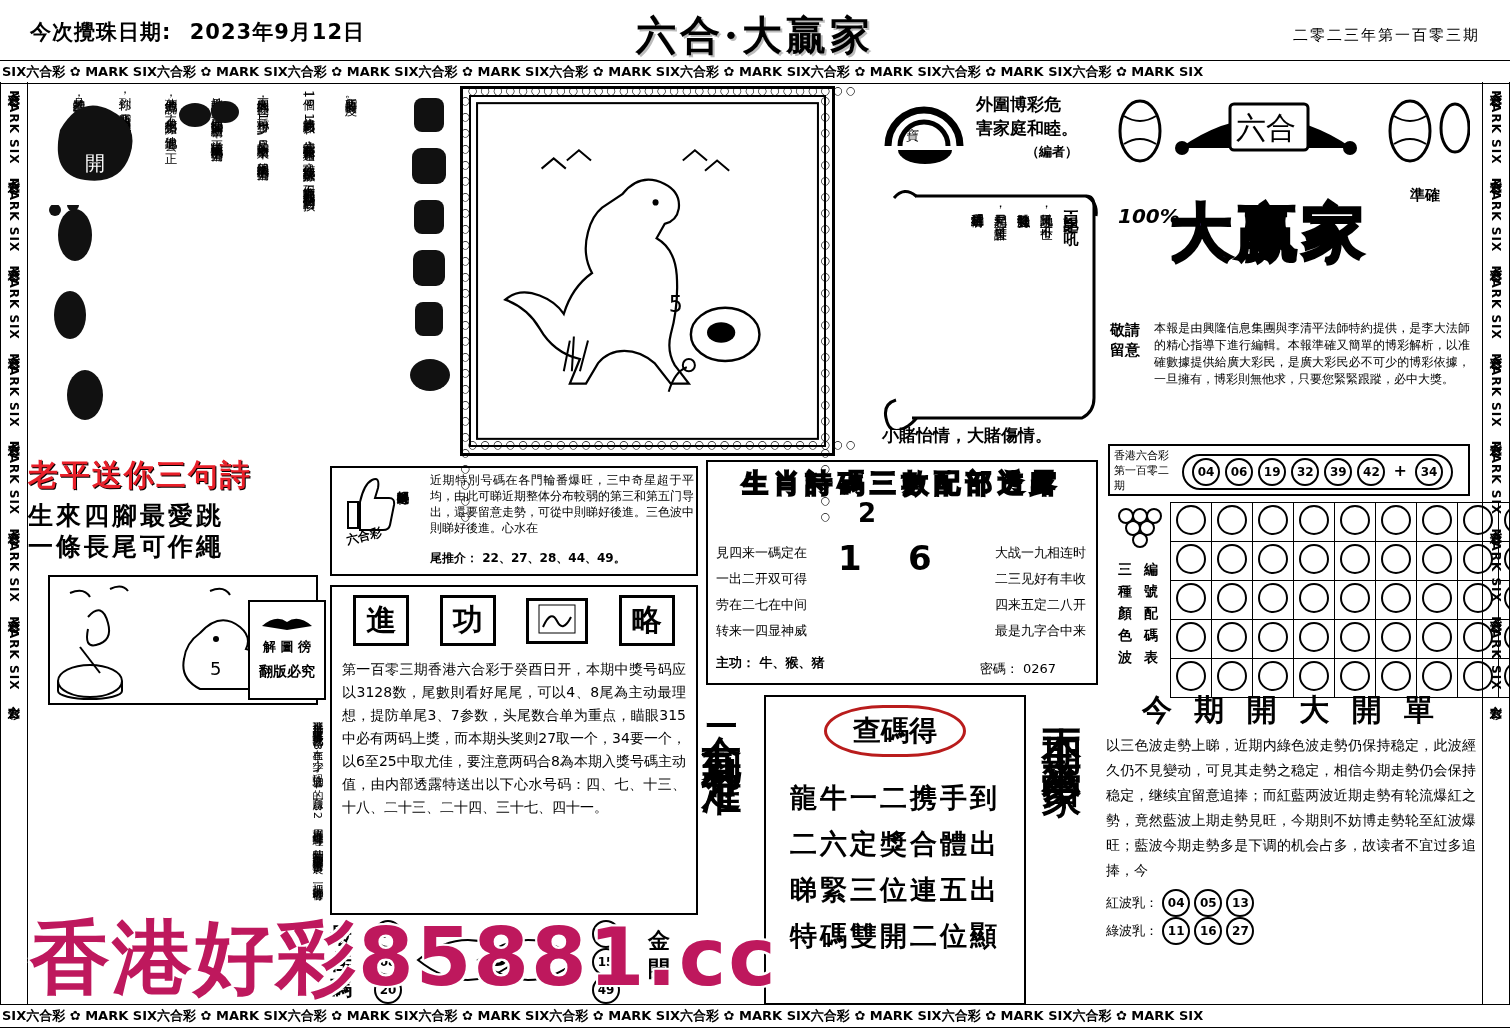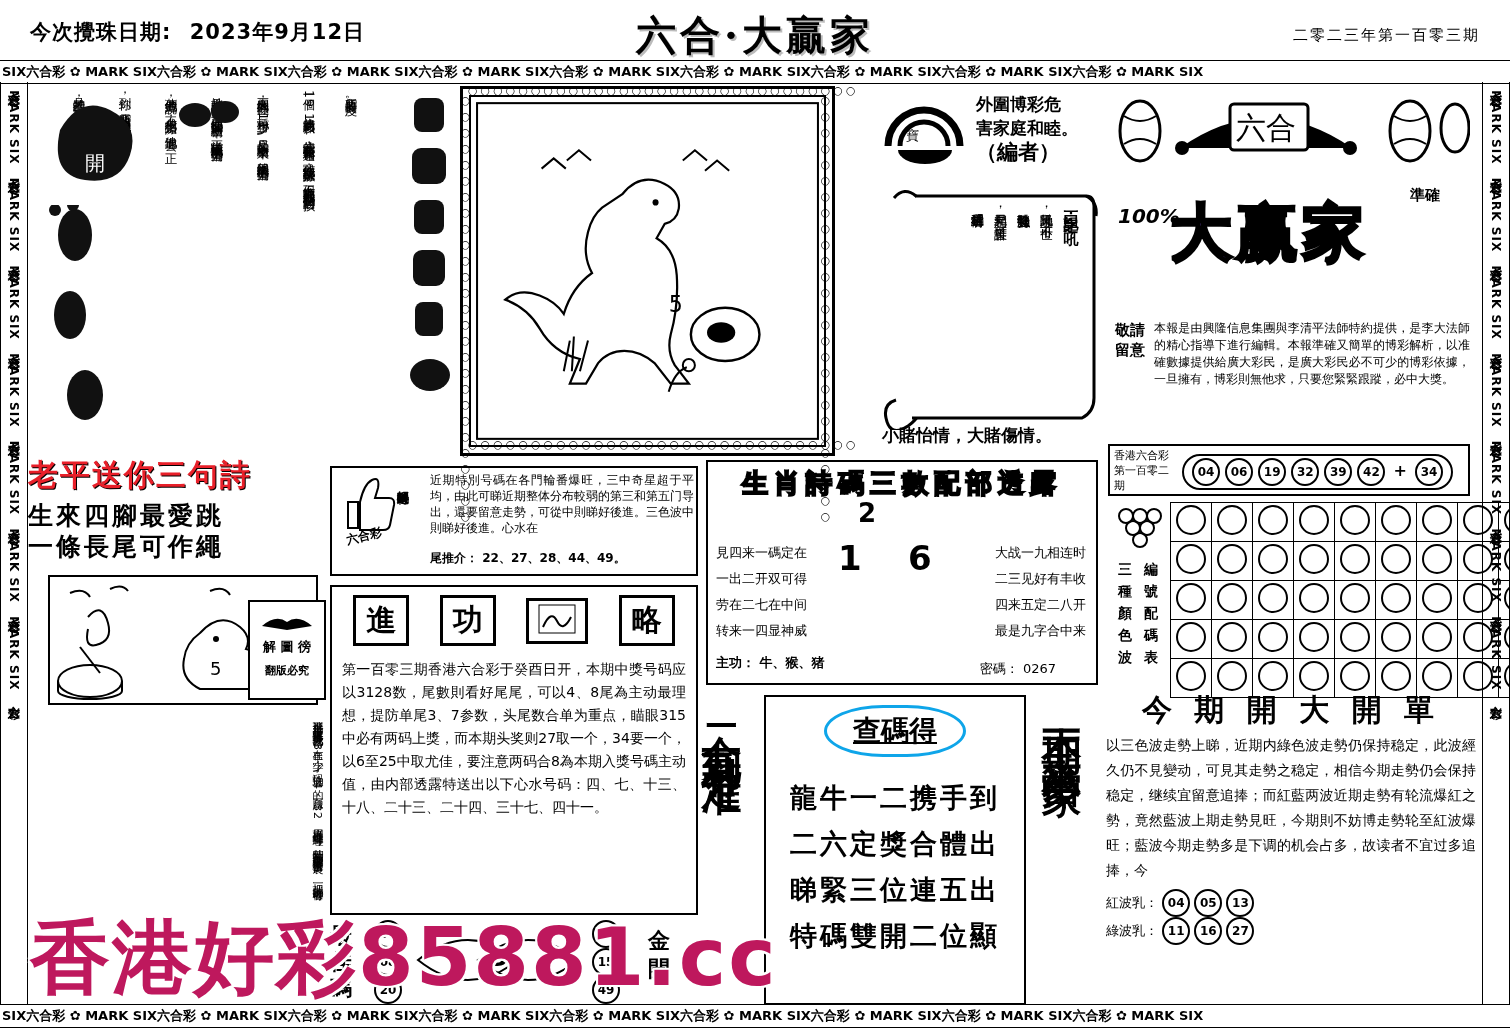--- a/index.html
+++ b/index.html
@@ -177,21 +177,21 @@
   <div class="box" style="left:880px;top:88px;width:225px;height:85px;">
     <svg width="90" height="80" viewBox="0 0 90 80" style="position:absolute;left:0;top:0">
       <path d="M8 58 a36 36 0 0 1 72 0" fill="none" stroke="#000" stroke-width="7"></path>
       <path d="M20 58 a24 24 0 0 1 48 0" fill="none" stroke="#000" stroke-width="5"></path>
       <path d="M18 62 h54 a27 14 0 0 1 -54 0z" fill="#000"></path>
       <text x="26" y="52" font-size="13" fill="#000" font-family="DejaVu Serif, serif">寶</text>
     </svg>
     <div style="position:absolute;left:96px;top:4px;font-size:17px;font-weight:bold;line-height:24px;">
       <div>外圍博彩危</div>
       <div>害家庭和睦。</div>
-      <div style="font-size:21px">（編者）</div>
+      <div style="text-align:right;font-size:13px">（編者）</div>
     </div>
   </div>
 
   <div class="box" style="left:880px;top:180px;width:225px;height:250px;">
     <svg width="225" height="250" viewBox="0 0 225 250" style="position:absolute;left:0;top:0">
       <path d="M14 18 q10 -12 22 -2 q10 8 6 20 l0 170 q6 26 -14 40 q-18 12 -22 -8 q-3 -14 10 -18" fill="none" stroke="#000" stroke-width="3"></path>
       <path d="M36 16 h170 q8 0 8 10 v192 q0 14 -12 20 h-170" fill="#fff" stroke="#000" stroke-width="3"></path>
       <path d="M206 16 q12 6 10 20" fill="none" stroke="#000" stroke-width="3"></path>
     </svg>
     <div style="position:absolute;left:52px;top:24px;width:150px;height:190px;display:flex;flex-direction:row-reverse;gap:4px;">
@@ -217,21 +217,21 @@
       <rect x="120" y="18" width="78" height="46" rx="4" fill="#fff" stroke="#000" stroke-width="3"></rect>
       <text x="126" y="52" font-size="30" font-family="DejaVu Serif, serif">六合</text>
     </svg>
     <div style="position:absolute;left:8px;top:118px;font-size:20px;font-style:italic;font-weight:bold;">100%</div>
     <div style="position:absolute;left:60px;top:105px;font-size:62px;font-weight:bold;letter-spacing:4px;
                 font-family:'DejaVu Serif','Liberation Serif',serif;color:#8b5cf6;-webkit-text-stroke:3px #000;">大赢家</div>
     <div style="position:absolute;left:300px;top:100px;font-size:15px;font-weight:bold;">準確</div>
   </div>
 
   <div class="box" style="left:1110px;top:320px;width:360px;height:120px;">
-    <div style="float:left;width:40px;font-size:15px;font-weight:bold;line-height:20px;text-align:center;">敬請留意</div>
+    <div style="float:left;width:40px;font-size:15px;font-weight:bold;line-height:20px;">敬請留意</div>
     <div class="smalltxt" style="margin-left:44px;text-align:justify;line-height:17px;">本報是由興隆信息集團與李清平法師特約提供，是李大法師的精心指導下進行編輯。本報準確又簡單的博彩解析，以准確數據提供給廣大彩民，是廣大彩民必不可少的博彩依據，一旦擁有，博彩則無他求，只要您緊緊跟蹤，必中大獎。</div>
   </div>
 
   <div class="box bd" style="left:1108px;top:444px;width:362px;height:52px;">
     <div style="position:absolute;left:4px;top:2px;font-size:11px;line-height:15px;width:64px;">
       <div>香港六合彩</div>
       <div>第一百零二期</div>
     </div>
     <div style="position:absolute;left:72px;top:8px;border:2px solid #000;border-radius:18px;padding:2px 8px;white-space:nowrap;">
       <span class="ball sm">04</span>
@@ -407,41 +407,41 @@
       <circle cx="166" cy="62" r="3" fill="#000"></circle>
       <text x="160" y="98" font-size="18" font-family="DejaVu Sans, sans-serif">5</text>
       <path d="M228 100 q20 -6 22 -26" stroke="#000" fill="none" stroke-width="2"></path>
     </svg>
   </div>
   <div class="box bd" style="left:248px;top:600px;width:78px;height:100px;text-align:center;background:#fff;">
     <svg width="54" height="26" viewBox="0 0 54 26" style="margin-top:4px">
       <path d="M2 20 q14 -12 25 -4 q11 -8 25 4 l-25 4z" fill="#000"></path>
     </svg>
     <div style="font-size:13px;font-weight:bold;margin-top:2px">解 圖 徬</div>
-    <div style="font-size:11px;font-weight:bold;line-height:22px;margin-top:4px">翻版必究</div>
+    <div style="font-size:14px;font-weight:bold;line-height:22px;margin-top:4px">翻版必究</div>
   </div>
   <div class="box" style="left:34px;top:712px;width:290px;height:200px;">
     <div class="vcols" style="height:200px">
       <div class="vcol" style="width:30px;font-size:11px;line-height:14px">选形可形形直子中抗求字号珠找見都巴，在串3少字，码珠班，一的4頁牌，32周样可道埋解号理，若特別的读加读者才形特班狮子裏，1把就一的读者样可</div>
     </div>
   </div>
 
   <div class="box" style="left:690px;top:695px;width:66px;height:310px;">
     <div class="vtxt" style="font-size:40px;font-weight:bold;letter-spacing:8px;line-height:64px;
                 font-family:'DejaVu Serif','Liberation Serif',serif;height:300px">二合九到有定准</div>
   </div>
   <div class="box" style="left:1030px;top:695px;width:66px;height:310px;">
     <div class="vtxt" style="font-size:40px;font-weight:bold;letter-spacing:8px;line-height:64px;
                 font-family:'DejaVu Serif','Liberation Serif',serif;height:300px">本期一六來當家</div>
   </div>
 
   <div class="box bd" style="left:764px;top:695px;width:262px;height:310px;">
     <div style="text-align:center;margin-top:8px;">
-      <span style="display:inline-block;border:3px solid #0ea5e9;border-radius:50%/60%;padding:4px 26px;
-                   font-size:28px;font-weight:bold;font-family:'DejaVu Serif','Liberation Serif',serif;text-decoration:underline;">查碼得</span>
+      <span style="display:inline-block;border:3px solid #b91c1c;border-radius:50%/60%;padding:4px 26px;
+                   font-size:28px;font-weight:bold;font-family:'DejaVu Serif','Liberation Serif',serif;">查碼得</span>
     </div>
     <div style="margin-top:18px;font-size:27px;line-height:46px;font-weight:bold;text-align:center;letter-spacing:3px;
                 font-family:'DejaVu Serif','Liberation Serif',serif;">
       <div>龍牛一二携手到</div>
       <div>二六定獎合體出</div>
       <div>睇緊三位連五出</div>
       <div>特碼雙開二位顯</div>
     </div>
   </div>
 

